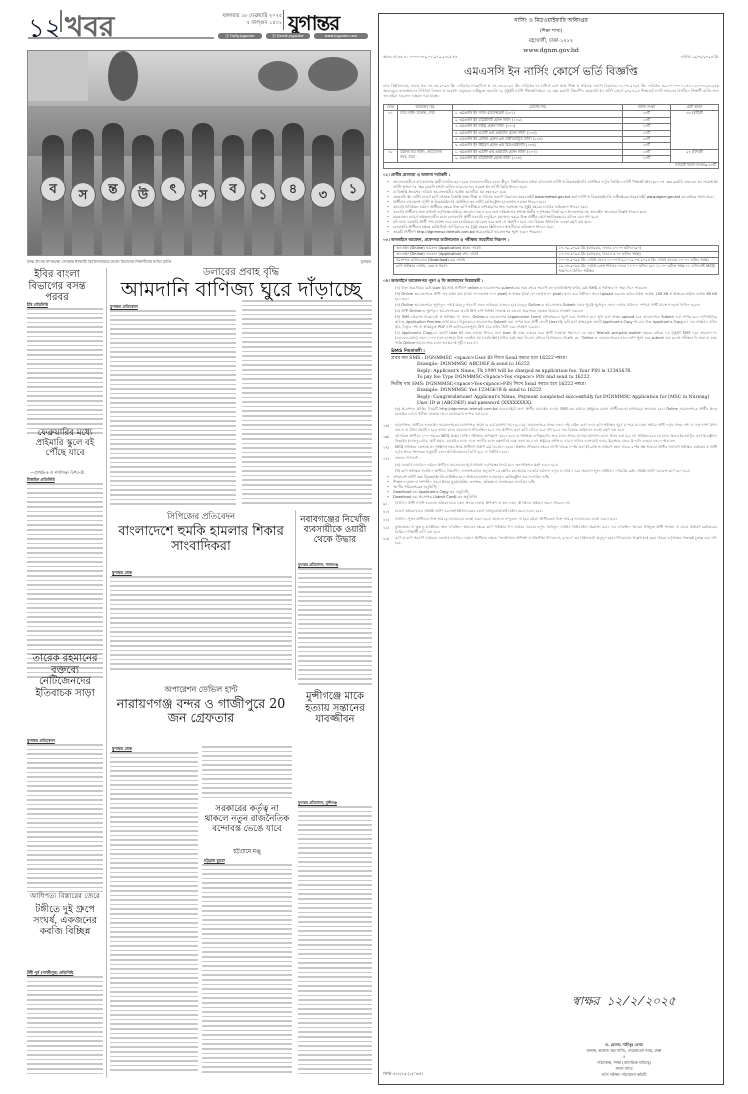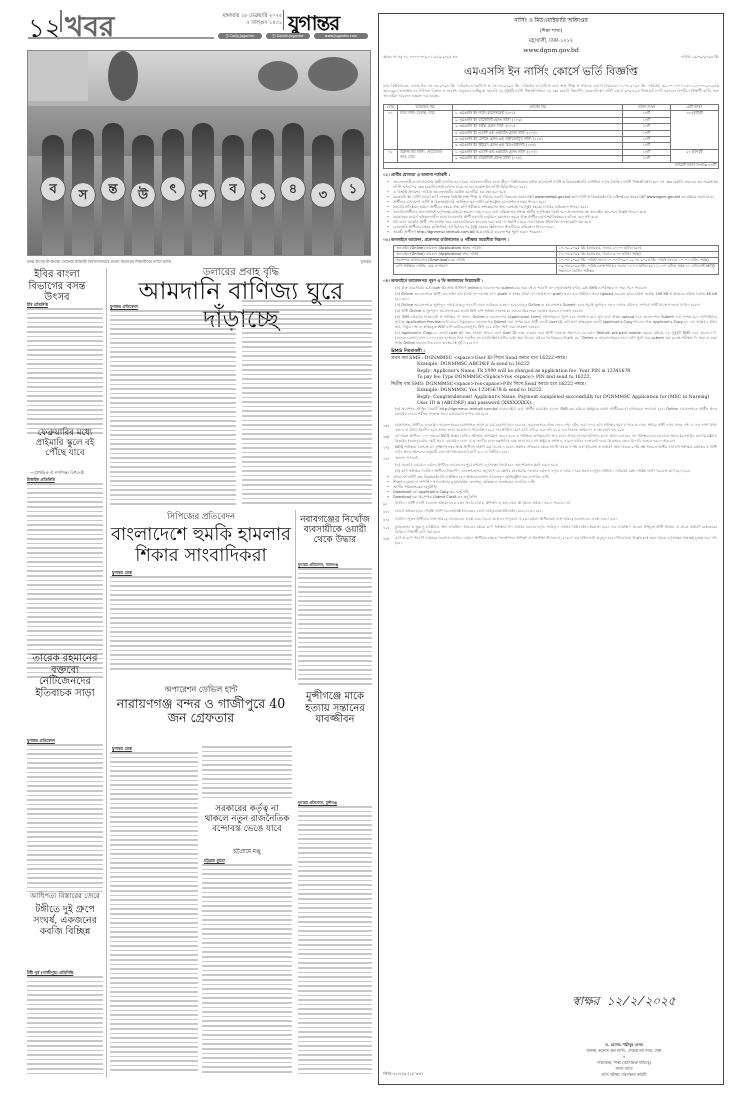--- a/index.html
+++ b/index.html
@@ -90,59 +90,59 @@
       <div class="disc" style="left: 282px; top: 131px;">৩</div>
       <div class="person" style="left: 314px; height: 126px;"></div>
       <div class="disc" style="left: 312px; top: 125px;">১</div>
     </div>
 </div>
 <div class="abs caption">
   <span>বসন্ত উৎসব উপলক্ষ্যে সোমবার ইসলামী বিশ্ববিদ্যালয়ের বাংলা বিভাগের শিক্ষার্থীদের বর্ণাঢ্য র‍্যালি</span>
   <span class="credit">যুগান্তর</span>
 </div>
 
-<div class="abs hl" style="left:27px;top:268px;width:60px;font-size:10px;">ইবির বাংলা বিভাগের বসন্ত উৎসব</div>
+<div class="abs hl" style="left:27px;top:268px;width:60px;font-size:10px;">ইবির বাংলা বিভাগের বসন্ত পরবর</div>
 <div class="abs byline" style="left:27px;top:302px;">ইবি প্রতিনিধি</div>
 <div class="abs filler" style="left:27px;top:308px;width:76px;height:126px;"></div>
 
 <div class="abs hl" style="left:27px;top:428px;width:76px;font-size:8.6px;">ফেব্রুয়ারির মধ্যে প্রাইমারি স্কুলে বই পৌঁছে যাবে</div>
 <div class="abs" style="left:30px;top:470px;font-size:4.4px;color:#333;">—প্রাথমিক ও গণশিক্ষা উপদেষ্টা</div>
 <div class="abs byline" style="left:27px;top:477px;">টাঙ্গাইল প্রতিনিধি</div>
 <div class="abs filler" style="left:27px;top:483px;width:76px;height:195px;"></div>
 
 <div class="abs hl" style="left:27px;top:652px;width:76px;font-size:10px;">তারেক রহমানের বক্তব্যে নেটিজেনদের ইতিবাচক সাড়া</div>
 <div class="abs byline" style="left:27px;top:738px;">যুগান্তর প্রতিবেদন</div>
 <div class="abs filler" style="left:27px;top:744px;width:76px;height:148px;"></div>
 
 <div class="abs hl" style="left:27px;top:892px;width:76px;font-size:7px;color:#333;">আধিপত্য বিস্তারের জেরে</div>
 <div class="abs hl" style="left:27px;top:904px;width:76px;font-size:9.4px;">টঙ্গীতে দুই গ্রুপে সংঘর্ষ, একজনের কবজি বিচ্ছিন্ন</div>
 <div class="abs byline" style="left:27px;top:970px;">টঙ্গী পূর্ব (গাজীপুর) প্রতিনিধি</div>
 <div class="abs filler" style="left:27px;top:976px;width:76px;height:98px;"></div>
 
 <div class="abs" style="left:106px;top:268px;width:0.6px;height:810px;background:#bbb;"></div>
 
 <div class="abs hl" style="left:110px;top:266px;width:262px;font-size:10px;color:#333;">ডলারের প্রবাহ বৃদ্ধি</div>
-<div class="abs hl" style="left:110px;top:278px;width:262px;font-size:24px;">আমদানি বাণিজ্য ঘুরে দাঁড়াচ্ছে</div>
+<div class="abs hl" style="left:110px;top:278px;width:262px;font-size:20px;">আমদানি বাণিজ্য ঘুরে দাঁড়াচ্ছে</div>
 <div class="abs byline" style="left:110px;top:304px;">যুগান্তর প্রতিবেদন</div>
 <div class="abs filler" style="left:110px;top:310px;width:126px;height:195px;"></div>
 <div class="abs filler" style="left:242px;top:300px;width:130px;height:205px;"></div>
 
 <div class="abs hl" style="left:110px;top:512px;width:182px;font-size:8.6px;color:#333;">সিপিজের প্রতিবেদন</div>
-<div class="abs hl" style="left:110px;top:524px;width:182px;font-size:18px;">বাংলাদেশে হুমকি হামলার শিকার সাংবাদিকরা</div>
+<div class="abs hl" style="left:110px;top:524px;width:182px;font-size:13px;">বাংলাদেশে হুমকি হামলার শিকার সাংবাদিকরা</div>
 <div class="abs byline" style="left:112px;top:570px;">যুগান্তর ডেস্ক</div>
 <div class="abs filler" style="left:110px;top:576px;width:182px;height:96px;"></div>
 
 <div class="abs" style="left:295px;top:510px;width:0.6px;height:170px;background:#bbb;"></div>
 
 <div class="abs hl" style="left:298px;top:514px;width:74px;font-size:8.8px;">নবাবগঞ্জের নিখোঁজ ব্যবসায়ীকে ওয়ারী থেকে উদ্ধার</div>
 <div class="abs byline" style="left:298px;top:562px;font-size:3.6px;">যুগান্তর প্রতিবেদন, নবাবগঞ্জ</div>
 <div class="abs filler" style="left:298px;top:568px;width:74px;height:118px;"></div>
 
 <div class="abs hl" style="left:110px;top:685px;width:182px;font-size:8px;color:#333;">অপারেশন ডেভিল হান্ট</div>
-<div class="abs hl" style="left:110px;top:697px;width:182px;font-size:12.6px;">নারায়ণগঞ্জ বন্দর ও গাজীপুরে 40 জন গ্রেফতার</div>
+<div class="abs hl" style="left:110px;top:697px;width:182px;font-size:12.6px;">নারায়ণগঞ্জ বন্দর ও গাজীপুরে 20 জন গ্রেফতার</div>
 <div class="abs byline" style="left:112px;top:746px;">যুগান্তর ডেস্ক</div>
 <div class="abs filler" style="left:110px;top:752px;width:88px;height:322px;"></div>
 <div class="abs filler" style="left:202px;top:746px;width:90px;height:54px;"></div>
 
 <div class="abs hl" style="left:202px;top:804px;width:90px;font-size:8.6px;">সরকারের কর্তৃত্ব না থাকলে নতুন রাজনৈতিক বন্দোবস্ত ভেঙে যাবে</div>
 <div class="abs hl" style="left:202px;top:848px;width:90px;font-size:5.6px;color:#333;">চট্টগ্রামে মঞ্জু</div>
 <div class="abs byline" style="left:204px;top:858px;">চট্টগ্রাম ব্যুরো</div>
 <div class="abs filler" style="left:202px;top:864px;width:90px;height:210px;"></div>
 
 <div class="abs hl" style="left:298px;top:690px;width:74px;font-size:10px;">মুন্সীগঞ্জে মাকে হত্যায় সন্তানের যাবজ্জীবন</div>

